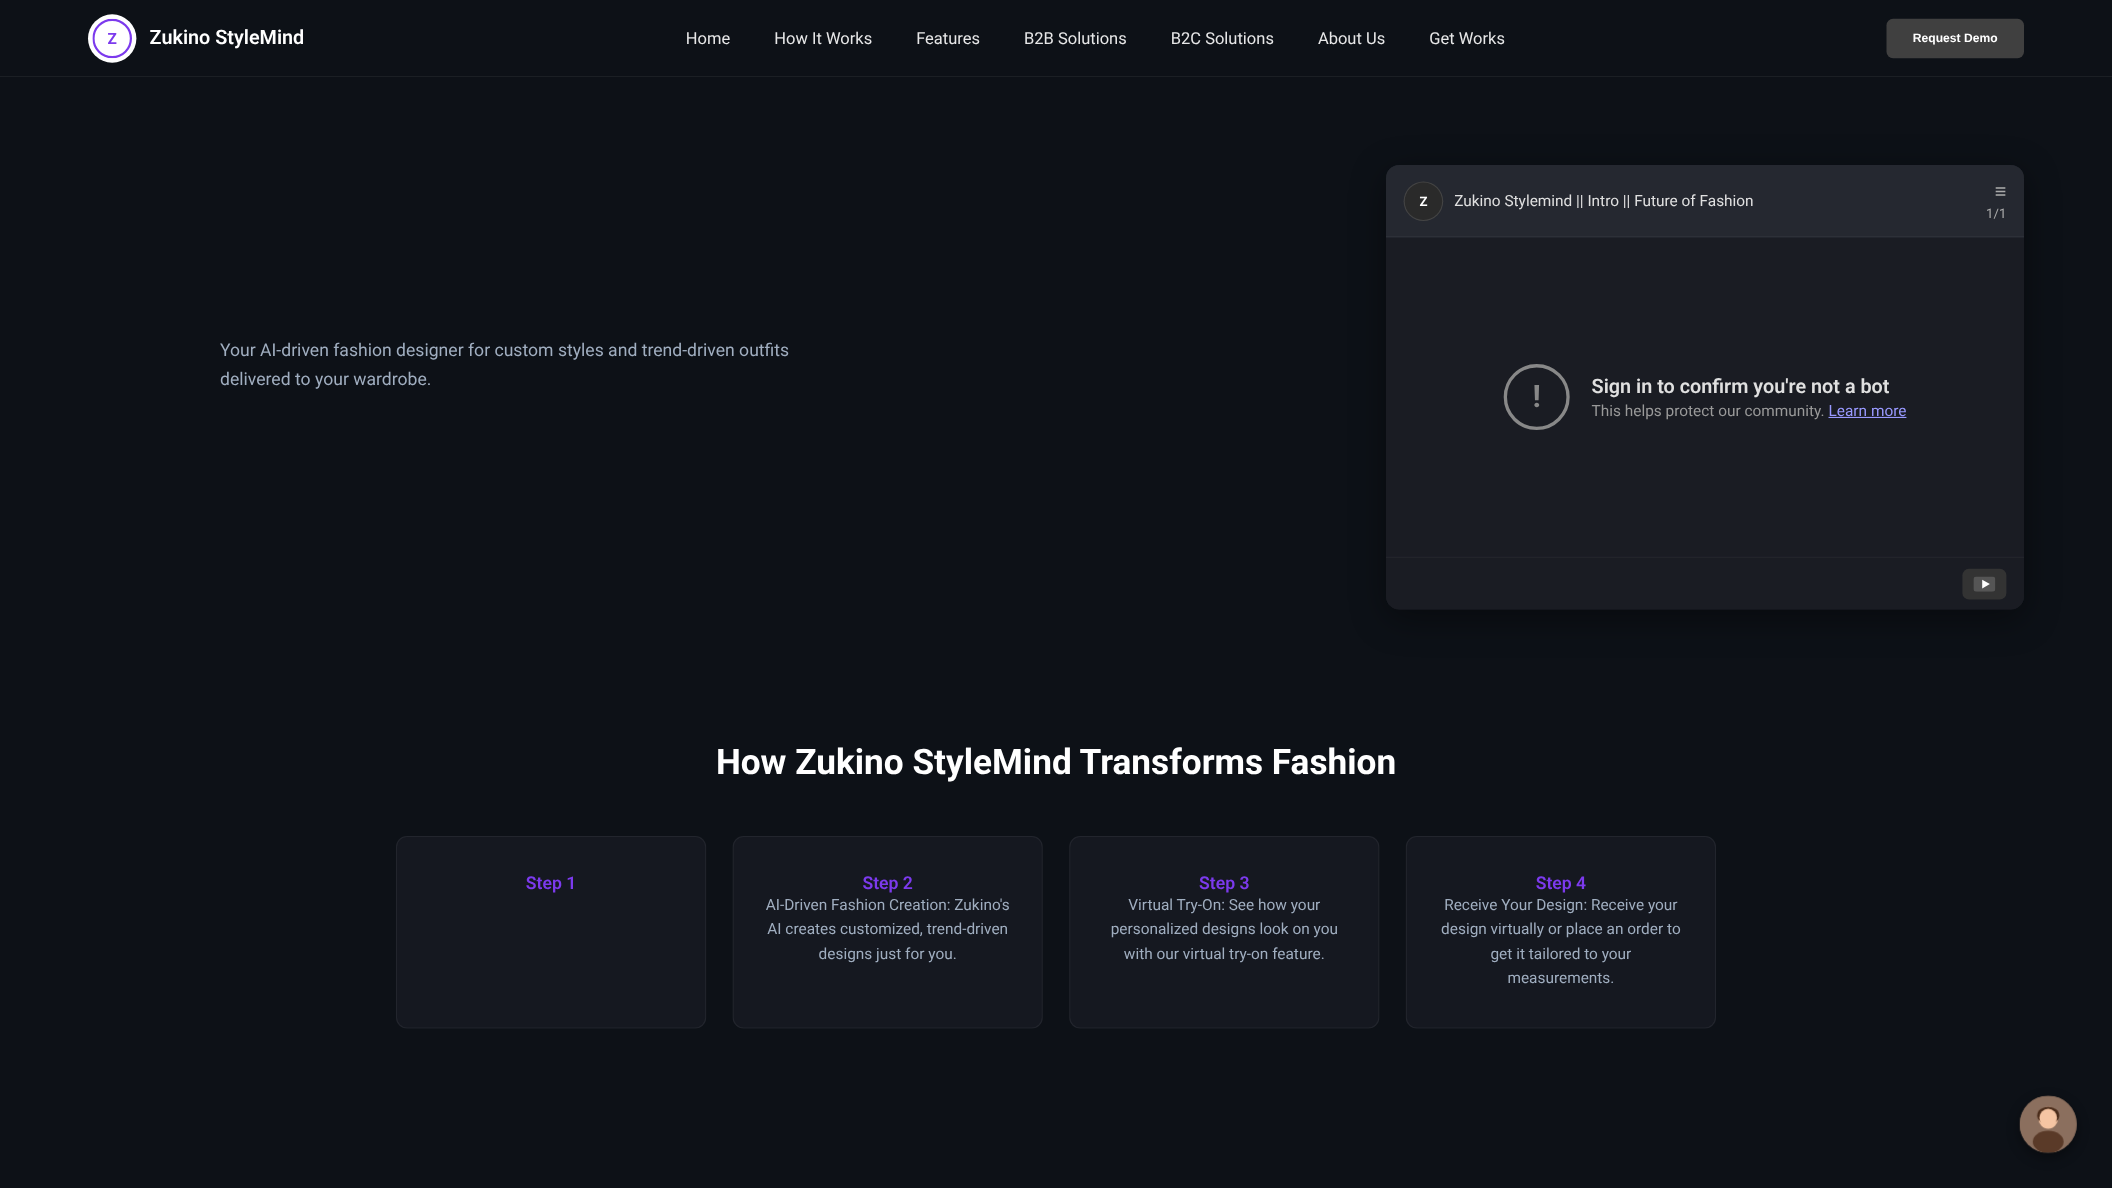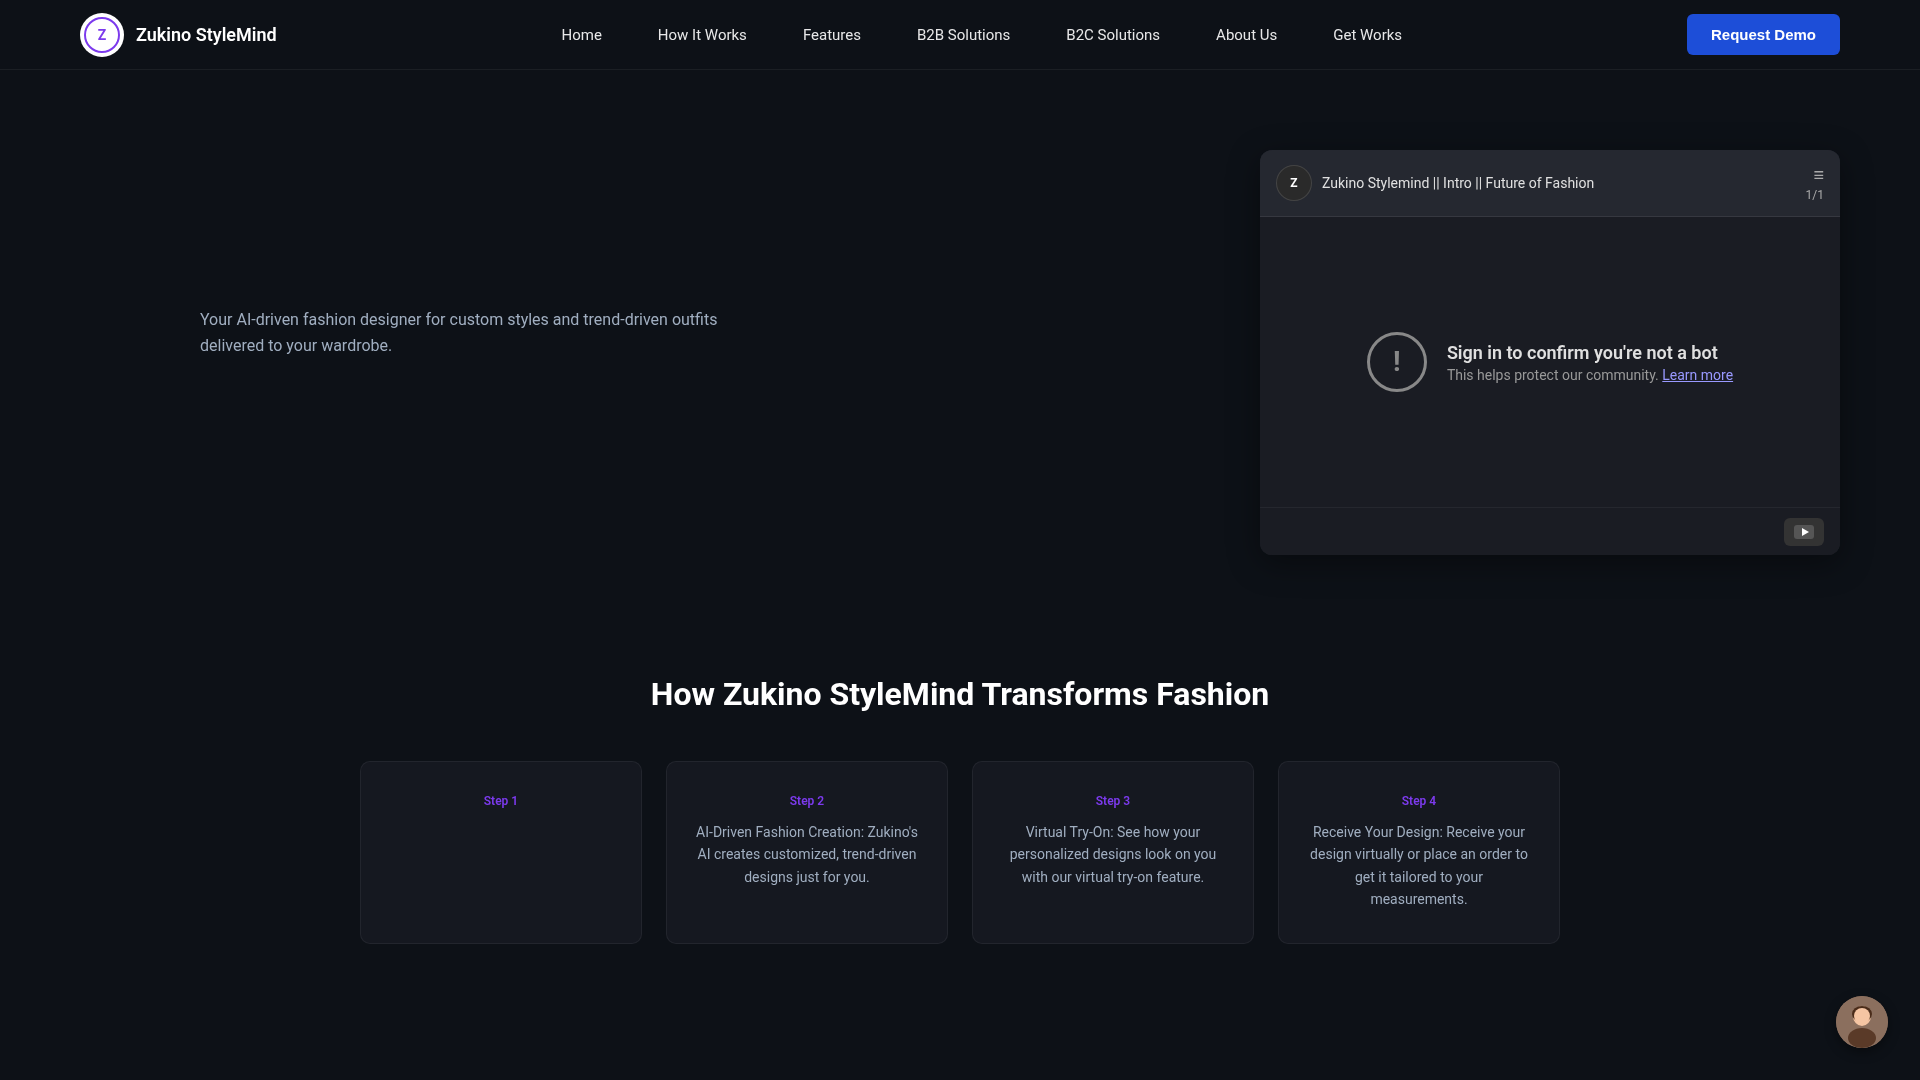--- a/index.html
+++ b/index.html
@@ -48,39 +48,39 @@
 
     .nav-brand-name {
       font-size: 18px;
       font-weight: 600;
       color: #ffffff;
     }
 
     .nav-links {
       display: flex;
       align-items: center;
-      gap: 56px;
+      gap: 40px;
       list-style: none;
     }
 
     .nav-links a {
       color: #ffffff;
       text-decoration: none;
       font-size: 15px;
       font-weight: 400;
       opacity: 0.9;
     }
 
     .btn-request-demo {
-      background: #1d4ed8;
+      background: #404040;
       color: #ffffff;
       border: none;
       padding: 12px 24px;
       border-radius: 6px;
-      font-size: 15px;
+      font-size: 11px;
       font-weight: 600;
       cursor: pointer;
     }
 
     
     .hero {
       display: flex;
       align-items: center;
       justify-content: space-between;
       padding: 80px 80px 60px 200px;
@@ -301,24 +301,24 @@
 
     .step-card {
       background: #151820;
       border-radius: 10px;
       padding: 32px 28px;
       text-align: center;
       border: 1px solid rgba(255,255,255,0.06);
     }
 
     .step-label {
-      font-size: 12px;
+      font-size: 16px;
       font-weight: 600;
       color: #7c3aed;
-      margin-bottom: 13px;
+      margin-bottom: 0;
     }
 
     .step-desc {
       font-size: 14px;
       color: #a0aec0;
       line-height: 1.6;
     }
 
     
     .chat-widget {

